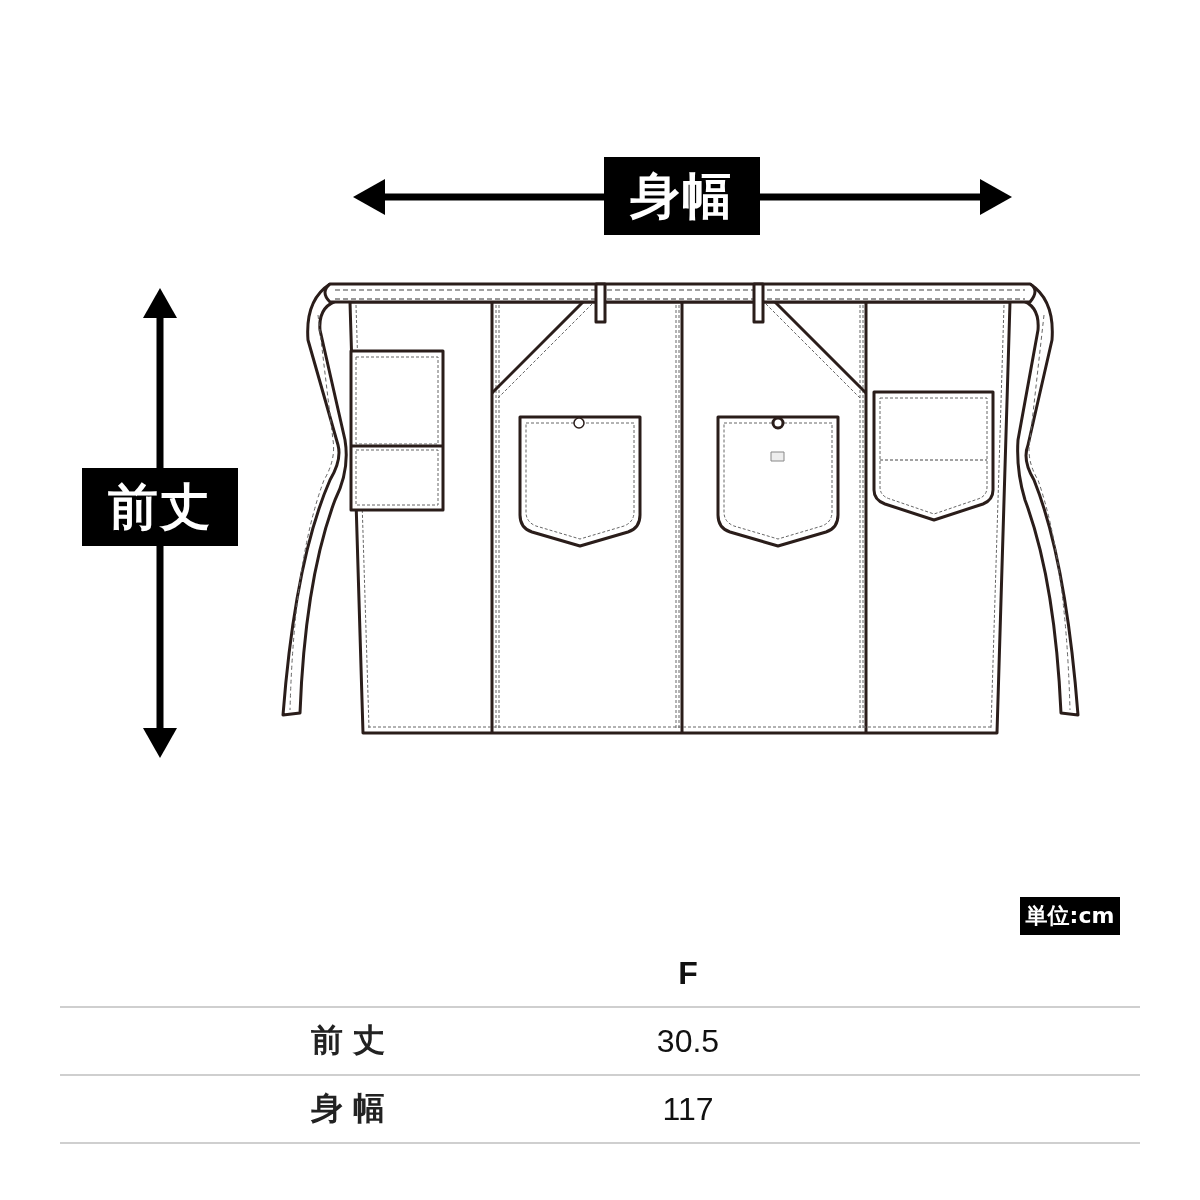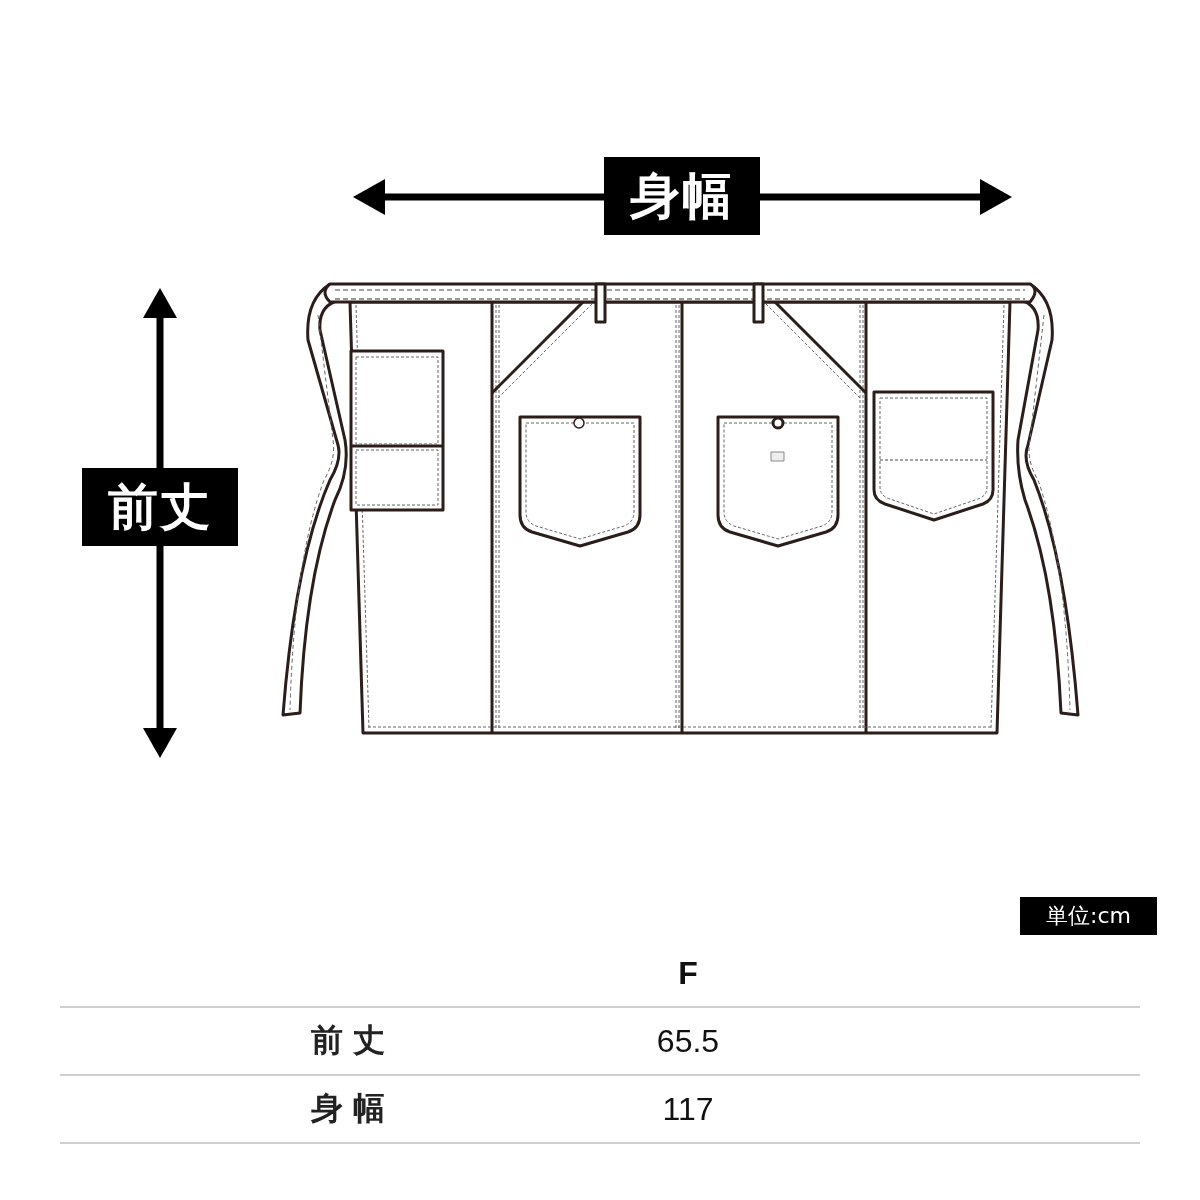--- a/index.html
+++ b/index.html
@@ -3,22 +3,22 @@
   <meta charset="utf-8">
   <style>
     html, body { margin: 0; padding: 0; background: #ffffff; }
     body { width: 1200px; height: 1200px; position: relative; overflow: hidden;
            font-family: "DejaVu Sans", "Liberation Sans", sans-serif; color: #111; }
     .illus { position: absolute; left: 0; top: 0; width: 1200px; height: 860px; }
     .label-box { position: absolute; background: #000; color: #fff; font-weight: bold;
                  display: flex; align-items: center; justify-content: center; letter-spacing: 2px; }
     #label-width { left: 604px; top: 157px; width: 156px; height: 78px; font-size: 50px; }
     #label-length { left: 82px; top: 468px; width: 156px; height: 78px; font-size: 50px; }
-    #unit-badge { position: absolute; left: 1020px; top: 897px; width: 137px; height: 38px;
-                  background: #000; color: #fff; font-size: 22px; font-weight: normal;
+    #unit-badge { position: absolute; left: 1020px; top: 897px; width: 100px; height: 38px;
+                  background: #000; color: #fff; font-size: 22px; font-weight: bold;
                   display: flex; align-items: center; justify-content: center; }
     .size-table { position: absolute; left: 60px; top: 940px; width: 1080px; }
     .row { position: relative; height: 66px; border-bottom: 2px solid #cfcfcf; }
     .row.header { border-bottom: 2px solid #cfcfcf; }
     .cell-label { position: absolute; left: 238px; width: 110px; text-align: center; top: 50%;
                   transform: translateY(-50%); font-size: 32px; font-weight: bold; color: #222; letter-spacing: 10px; }
     .cell-value { position: absolute; left: 578px; width: 100px; text-align: center; top: 50%;
                   transform: translateY(-50%); font-size: 32px; color: #111;
                   font-family: "Liberation Sans", sans-serif; }
     .cell-head { position: absolute; left: 578px; width: 100px; text-align: center; top: 50%;
@@ -108,19 +108,19 @@
 <div class="label-box" id="label-length">前丈</div>
 
 <div id="unit-badge">単位:cm</div>
 
 <div class="size-table">
   <div class="row header">
     <span class="cell-head">F</span>
   </div>
   <div class="row">
     <span class="cell-label">前丈</span>
-    <span class="cell-value">65.5</span>
+    <span class="cell-value">30.5</span>
   </div>
   <div class="row">
     <span class="cell-label">身幅</span>
     <span class="cell-value">117</span>
   </div>
 </div>
 
 </body></html>

